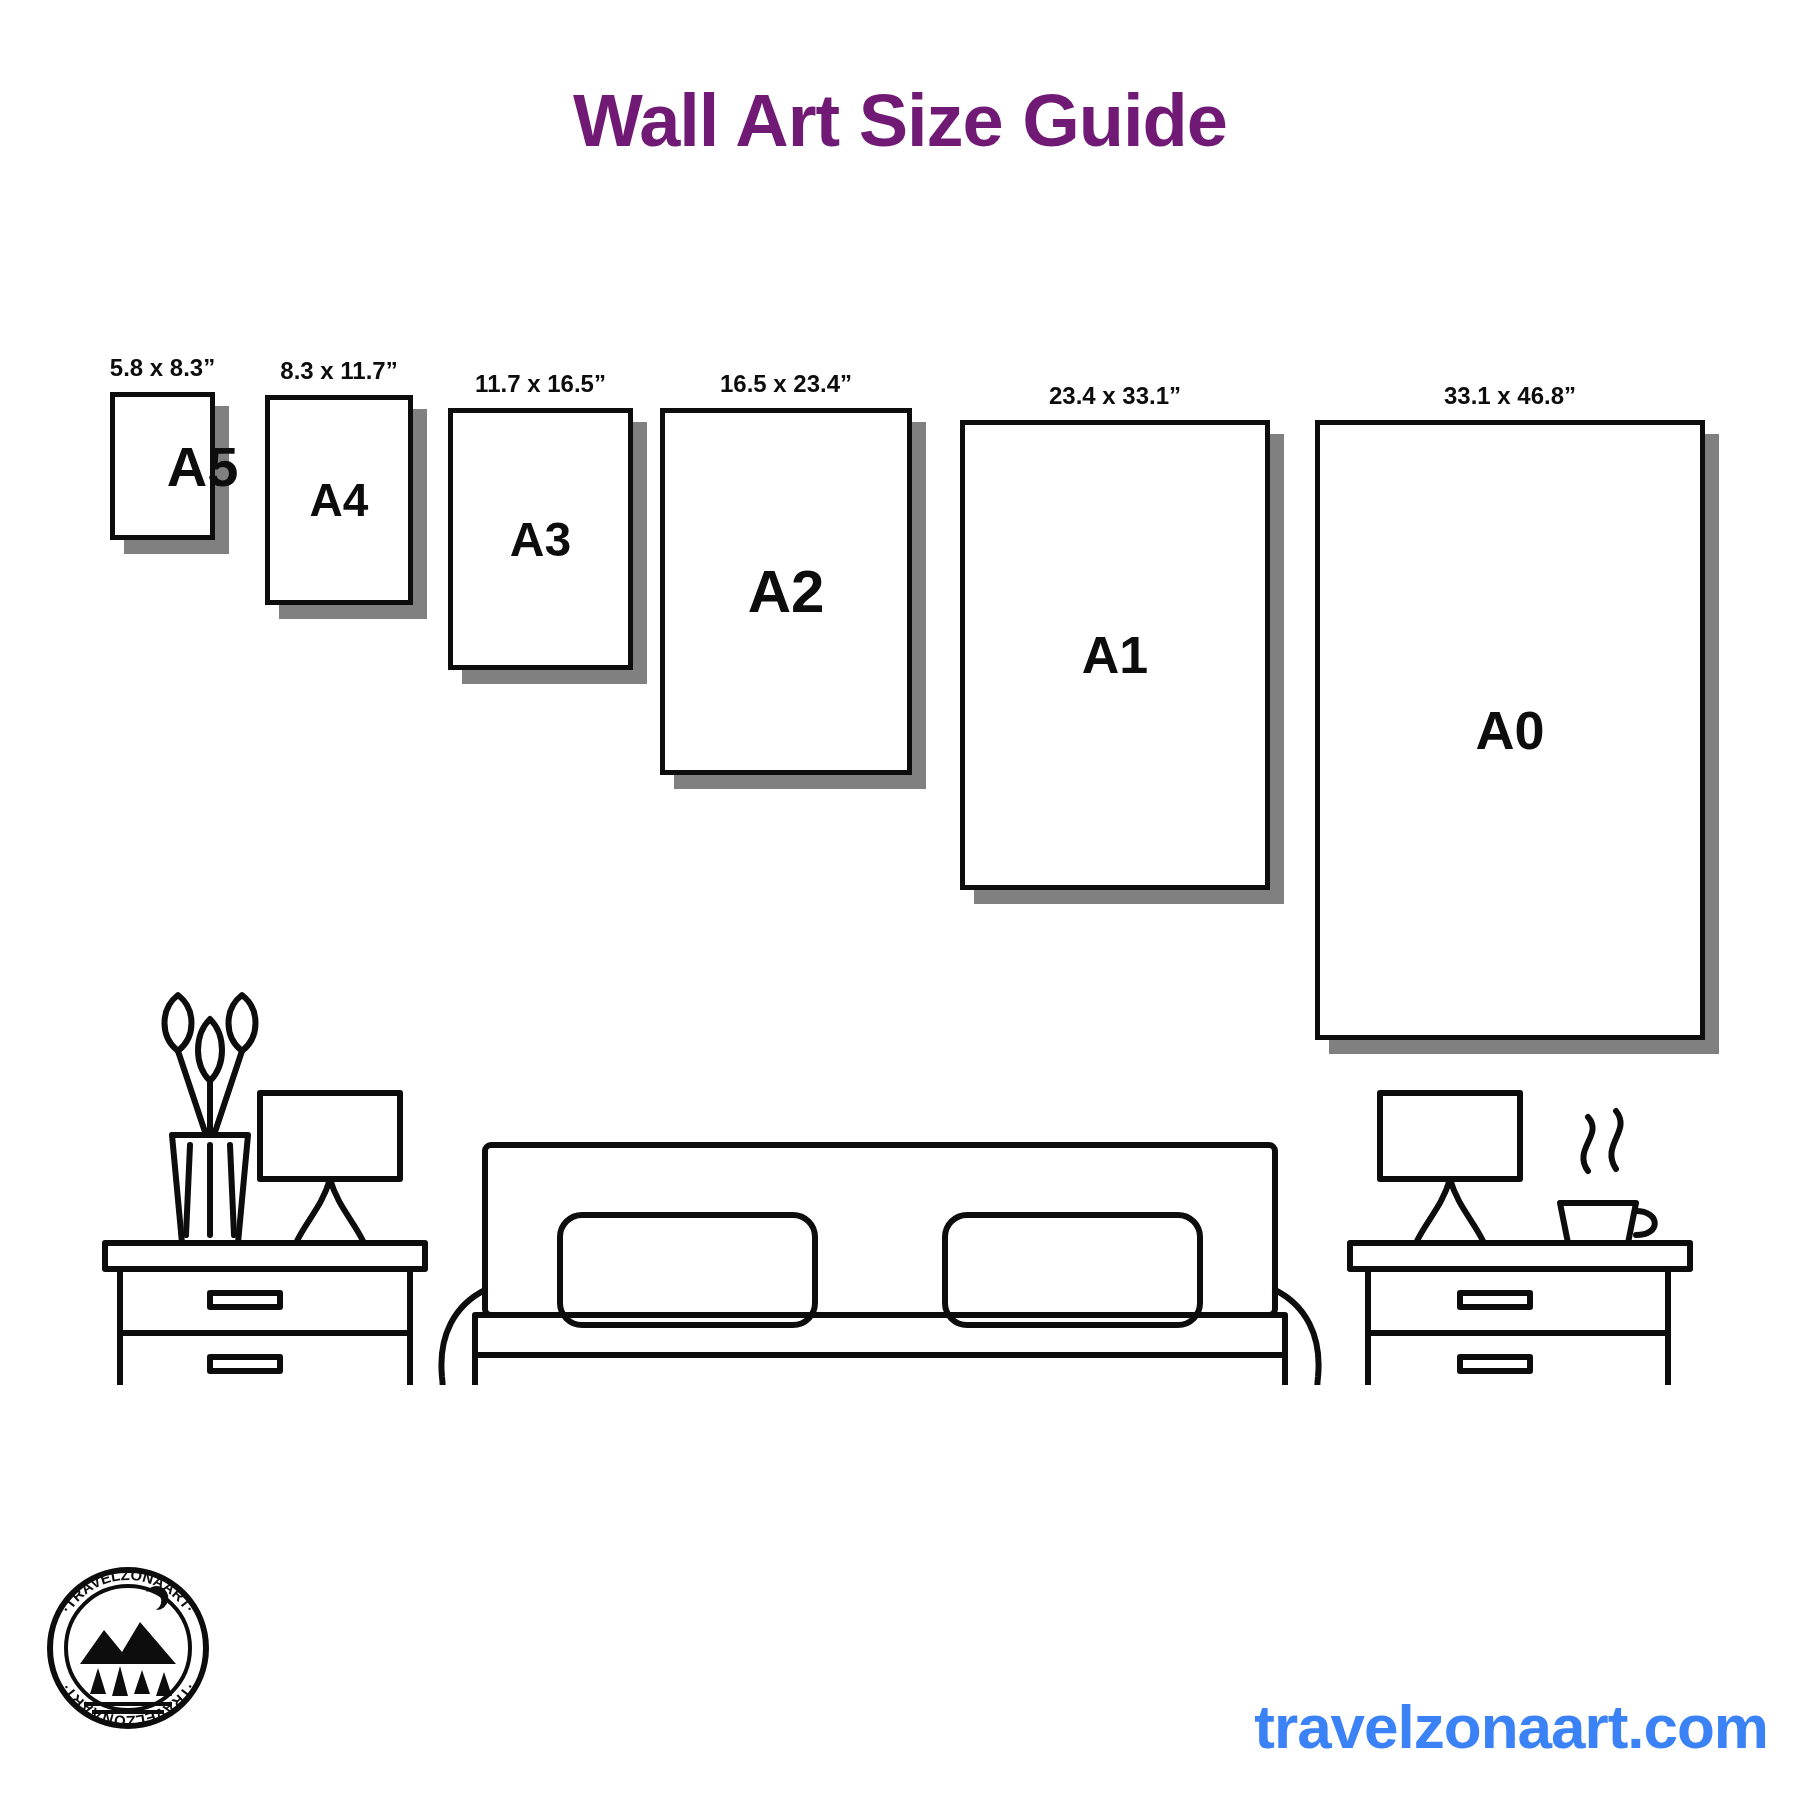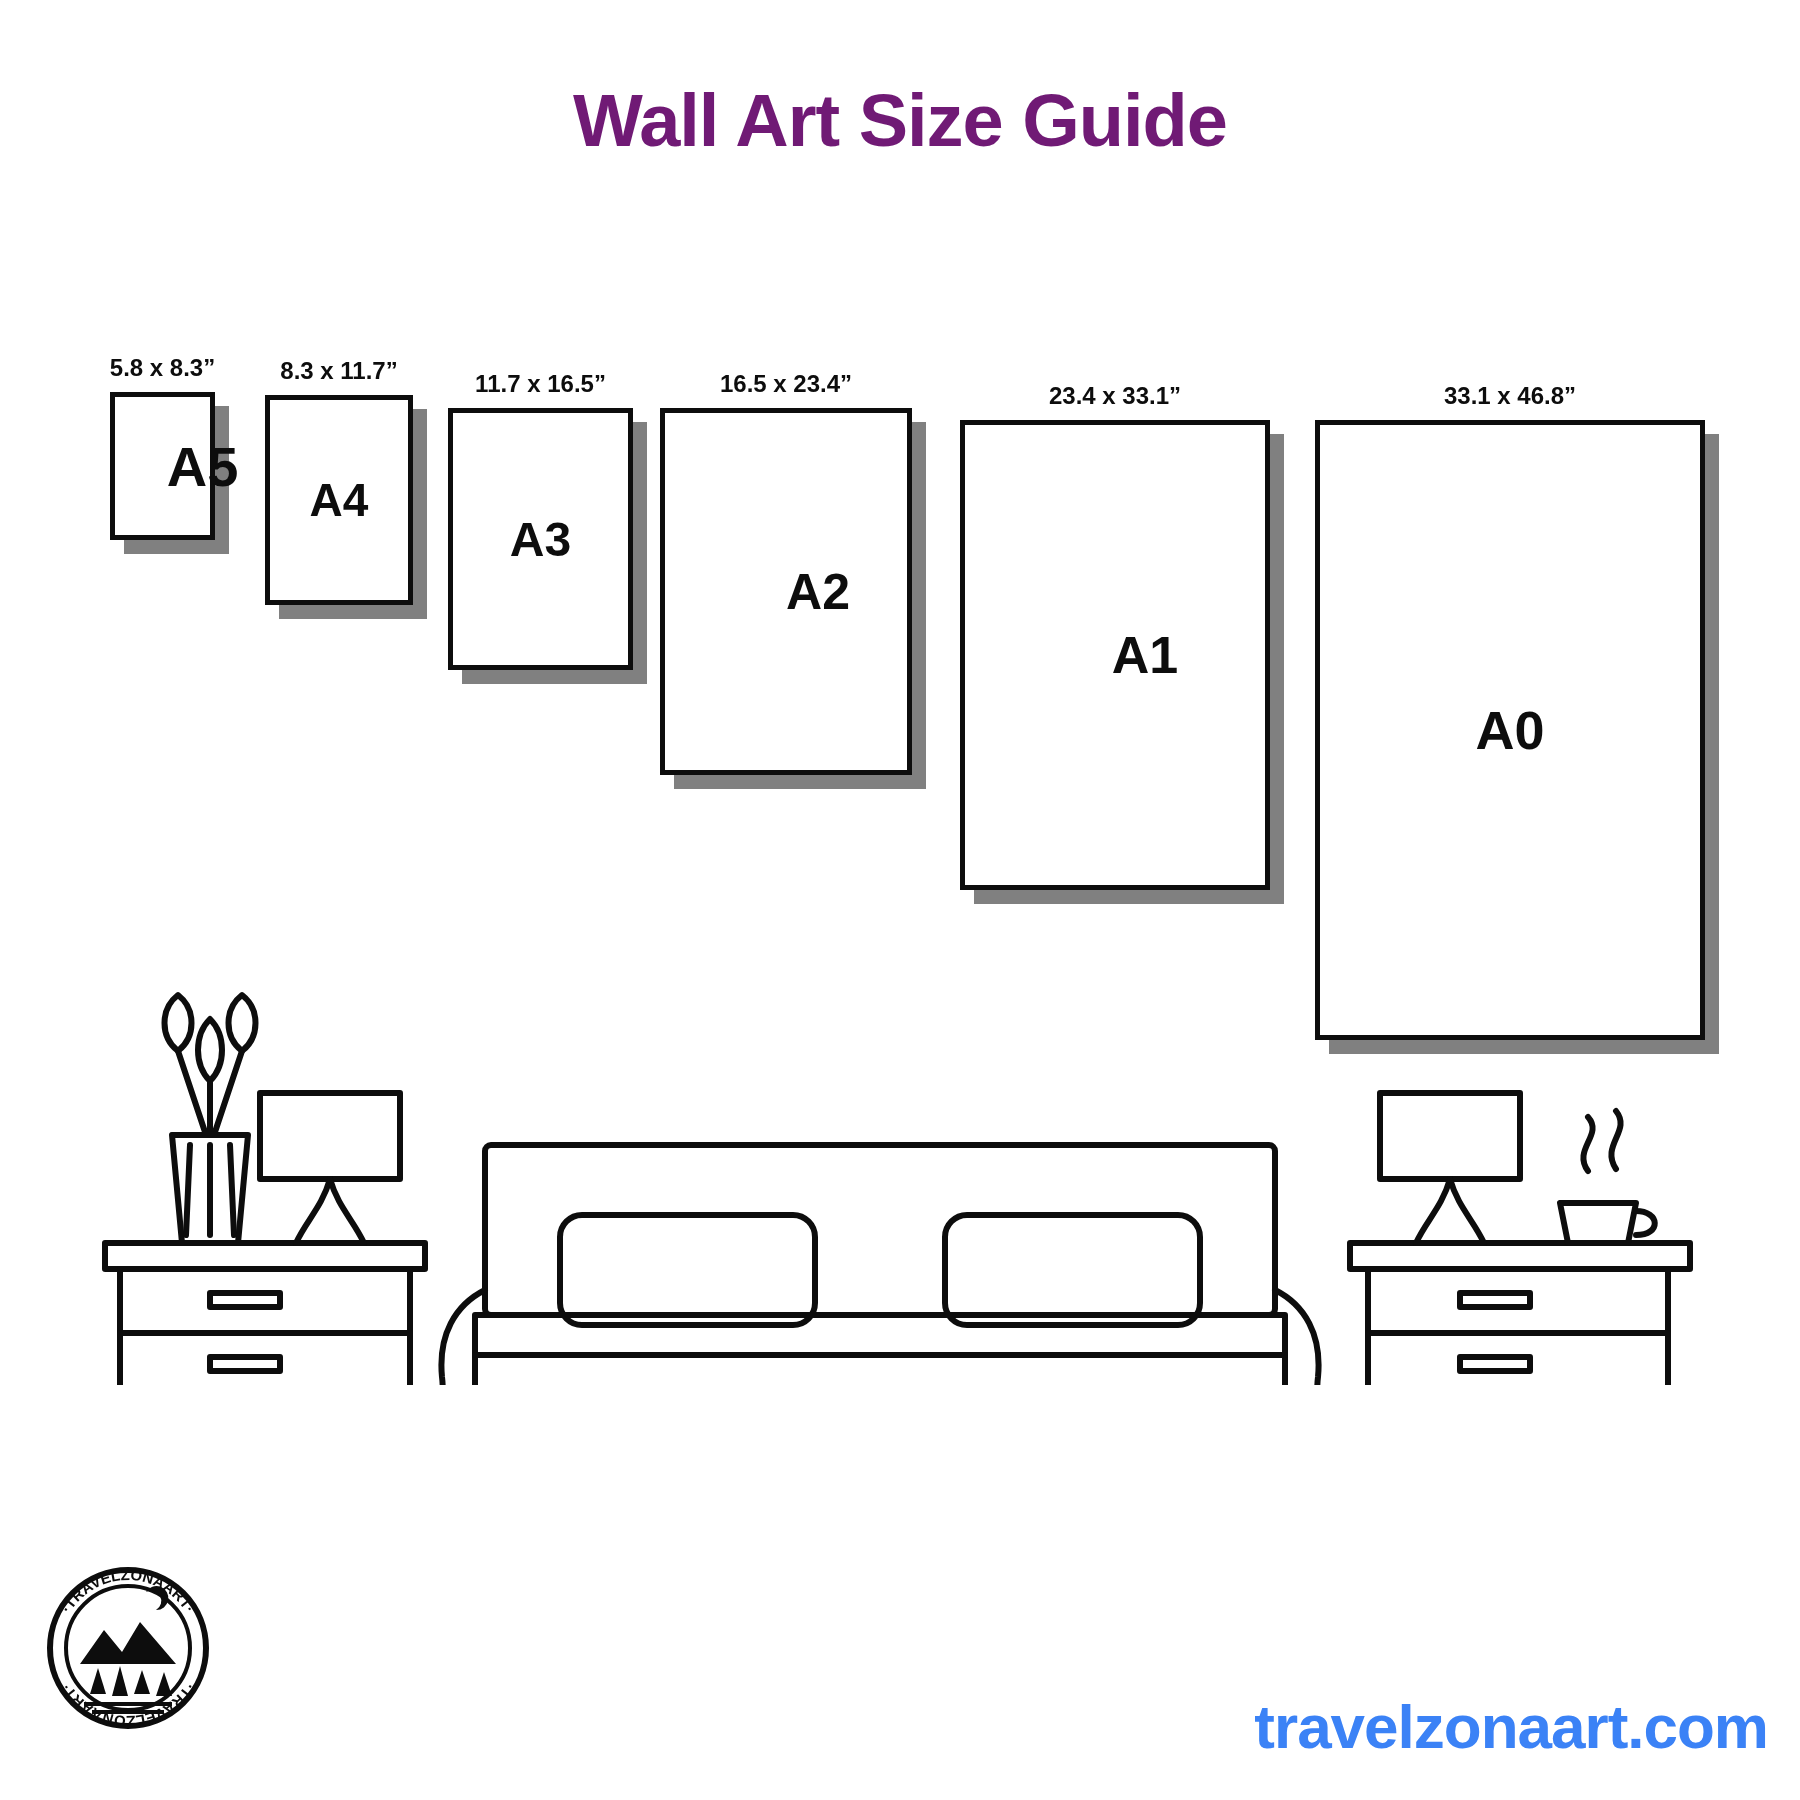--- a/index.html
+++ b/index.html
@@ -61,22 +61,22 @@
     display:flex;
     align-items:center;
     justify-content:center;
     font-size:46px;
     font-weight:bold;
     color:#0d0d0d;
   }
   .poster.p-a5 .plabel{font-size:56px;padding-left:40px;}
   .poster.p-a4 .plabel{font-size:46px;}
   .poster.p-a3 .plabel{font-size:48px;}
-  .poster.p-a2 .plabel{font-size:50px;margin-left:32px;}
-  .poster.p-a1 .plabel{font-size:52px;padding-left:30px;}
+  .poster.p-a2 .plabel{font-size:60px;}
+  .poster.p-a1 .plabel{font-size:52px;}
   .poster.p-a0 .plabel{font-size:54px;}
 
   
   .p-a5{left:110px; width:105px; height:148px; bottom:460px;}
   .p-a4{left:265px; width:148px; height:210px; bottom:395px;}
   .p-a3{left:448px; width:185px; height:262px; bottom:330px;}
   .p-a2{left:660px; width:252px; height:367px; bottom:225px;}
   .p-a1{left:960px; width:310px; height:470px; bottom:110px;}
   .p-a0{left:1315px; width:390px; height:620px; bottom:-40px;}
 

